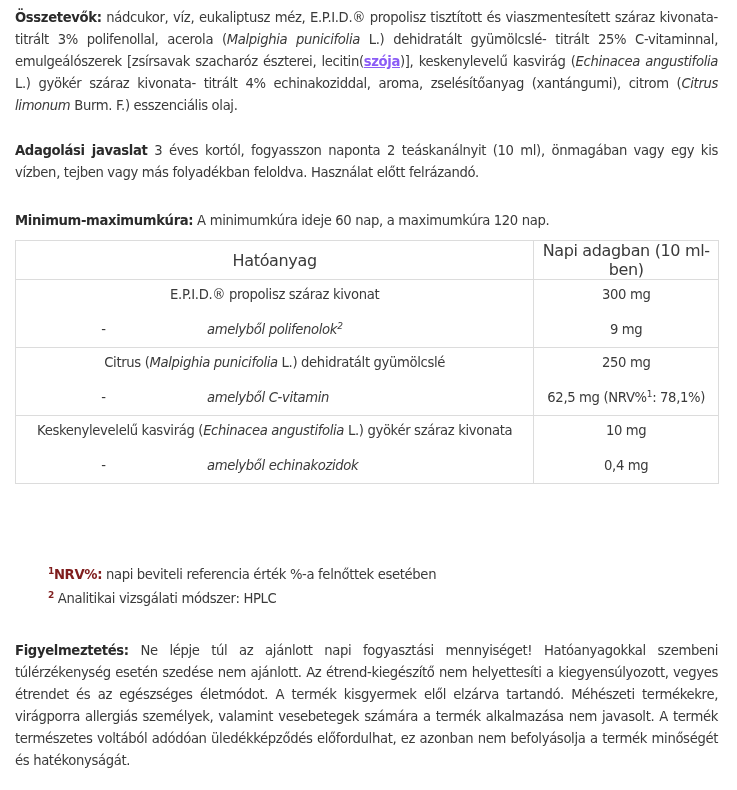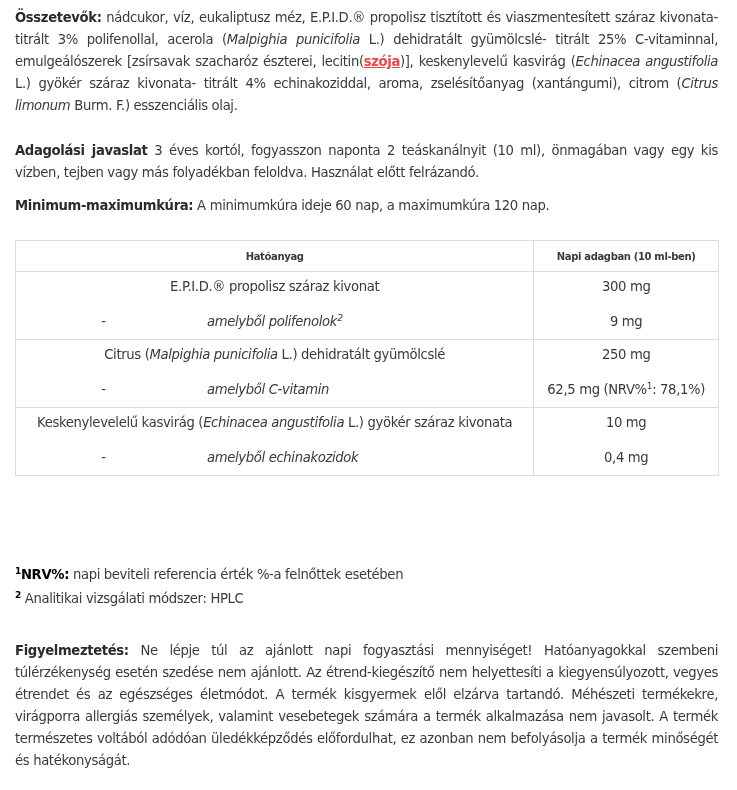--- a/index.html
+++ b/index.html
@@ -7,62 +7,62 @@
     width: 737px; height: 790px; overflow: hidden;
     font-family: "DejaVu Sans", sans-serif;
     color: #3a3a3a;
     font-size: 13.2px;
     letter-spacing: -0.35px;
   }
   p { margin: 0; }
   .para { position: absolute; left: 15px; width: 703px; line-height: 22px; text-align: justify; }
   .para b { color: #2b2b2b; font-weight: bold; }
   .para i { font-style: italic; }
-  .allergen { font-weight: bold; text-decoration: underline; color: #ef4444; }
+  .allergen { font-weight: bold; text-decoration: underline; color: #8b5cf6; }
   sup { font-size: 9px; line-height: 0; vertical-align: 5px; }
 
   table.nutri {
     position: absolute; left: 15px; top: 240px;
     width: 704px; border-collapse: collapse;
     font-size: 13.2px;
   }
   table.nutri th, table.nutri td {
     border: 1px solid #dcdcdc;
     text-align: center;
     padding: 0;
     font-weight: normal;
   }
   table.nutri th {
-    height: 30px; font-size: 10px; font-weight: bold; color: #3a3a3a;
+    height: 30px; font-size: 16px; font-weight: normal; color: #3a3a3a;
   }
   table.nutri th.c1, table.nutri td.c1 { width: 518px; }
   table.nutri th.c2, table.nutri td.c2 { width: 184px; }
   .cell-stack { display: flex; flex-direction: column; }
   .cell-line { height: 34px; line-height: 34px; }
   .cell-line.first { height: 33px; line-height: 30px; }
   .sub { display: flex; }
   .sub .dash { width: 175px; text-align: center; }
   .sub .subname { font-style: italic; text-align: left; margin-left: 16px; }
   .single { height: 32px; line-height: 32px; }
 
   .foot { position: absolute; left: 15px; line-height: 20px; }
-  .foot b { font-weight: bold; color: #000000; }
+  .foot b { font-weight: bold; color: #7f1d1d; margin-left: 33px; }
 </style>
 </head>
 <body>
 
 <p class="para" style="top:7px;">
   <b>Összetevők:</b><span> nádcukor, víz, eukaliptusz méz, E.P.I.D.® propolisz tisztított és viaszmentesített száraz kivonata- titrált 3% polifenollal, acerola (</span><i>Malpighia punicifolia</i><span> L.) dehidratált gyümölcslé- titrált 25% C-vitaminnal, emulgeálószerek [zsírsavak szacharóz észterei, lecitin(</span><span class="allergen">szója</span><span>)], keskenylevelű kasvirág (</span><i>Echinacea angustifolia</i><span> L.) gyökér száraz kivonata- titrált 4% echinakoziddal, aroma, zselésítőanyag (xantángumi), citrom (</span><i>Citrus limonum</i><span> Burm. F.) esszenciális olaj.</span>
 </p>
 
 <p class="para" style="top:140px;">
   <b>Adagolási javaslat</b><span> 3 éves kortól, fogyasszon naponta 2 teáskanálnyit (10 ml), önmagában vagy egy kis vízben, tejben vagy más folyadékban feloldva. Használat előtt felrázandó.</span>
 </p>
 
-<p class="para" style="top:195px;">
+<p class="para" style="top:210px;">
   <b>Minimum-maximumkúra:</b><span> A minimumkúra ideje 60 nap, a maximumkúra 120 nap.</span>
 </p>
 
 <table class="nutri">
   <thead>
     <tr>
       <th class="c1">Hatóanyag</th>
       <th class="c2">Napi adagban (10 ml-ben)</th>
     </tr>
   </thead>

